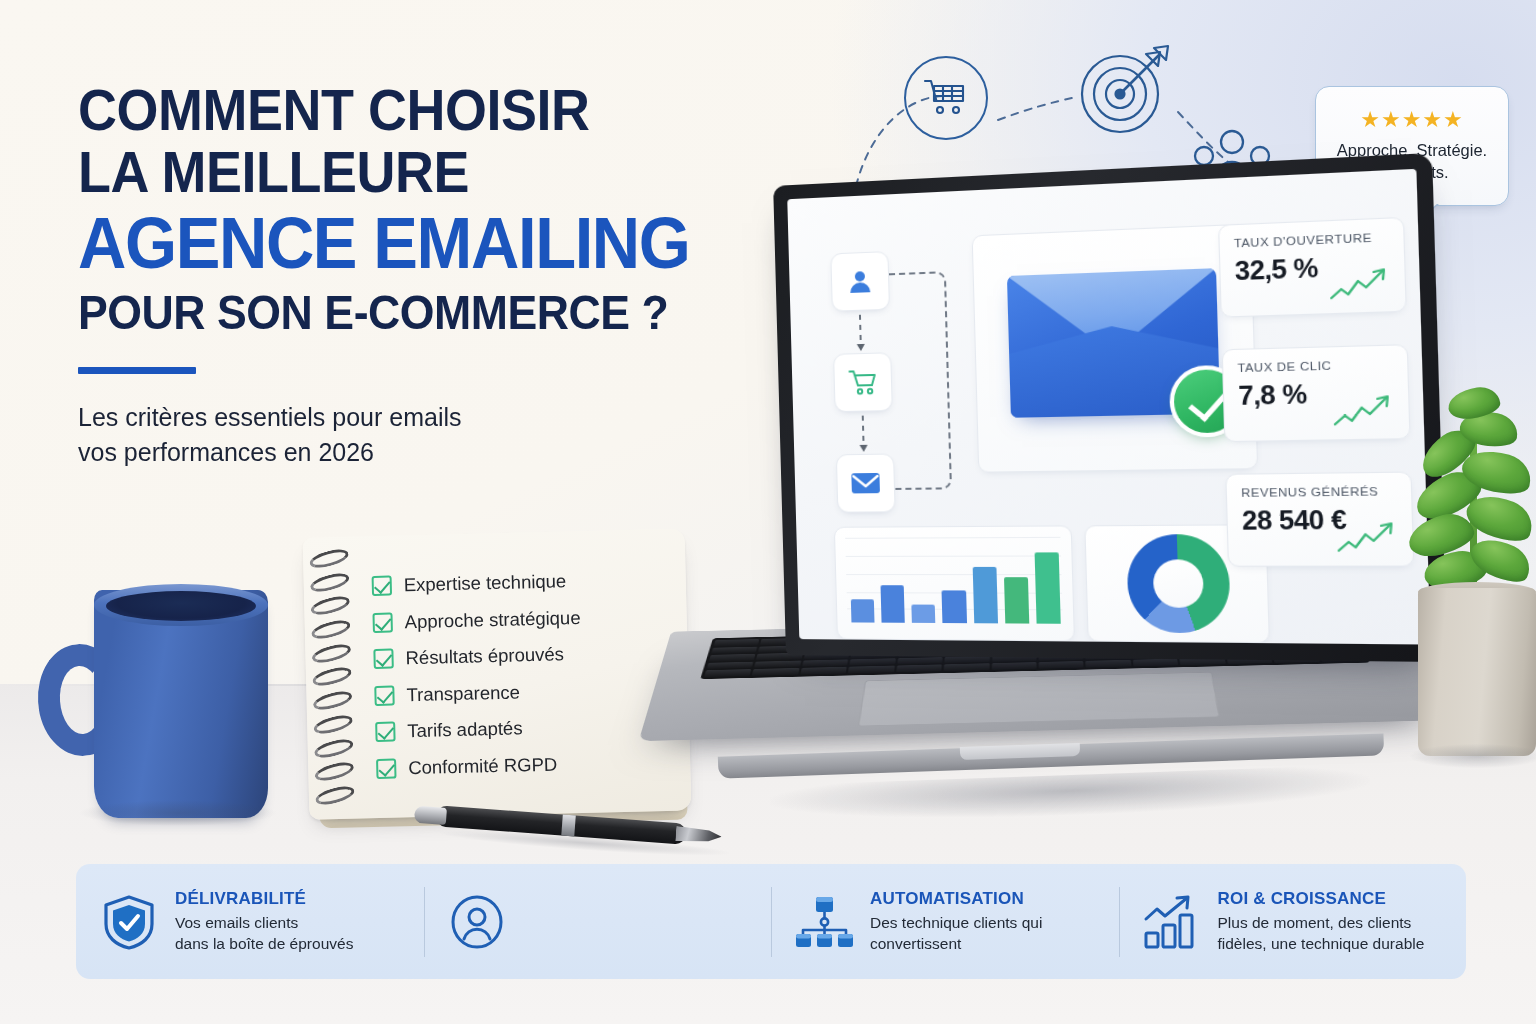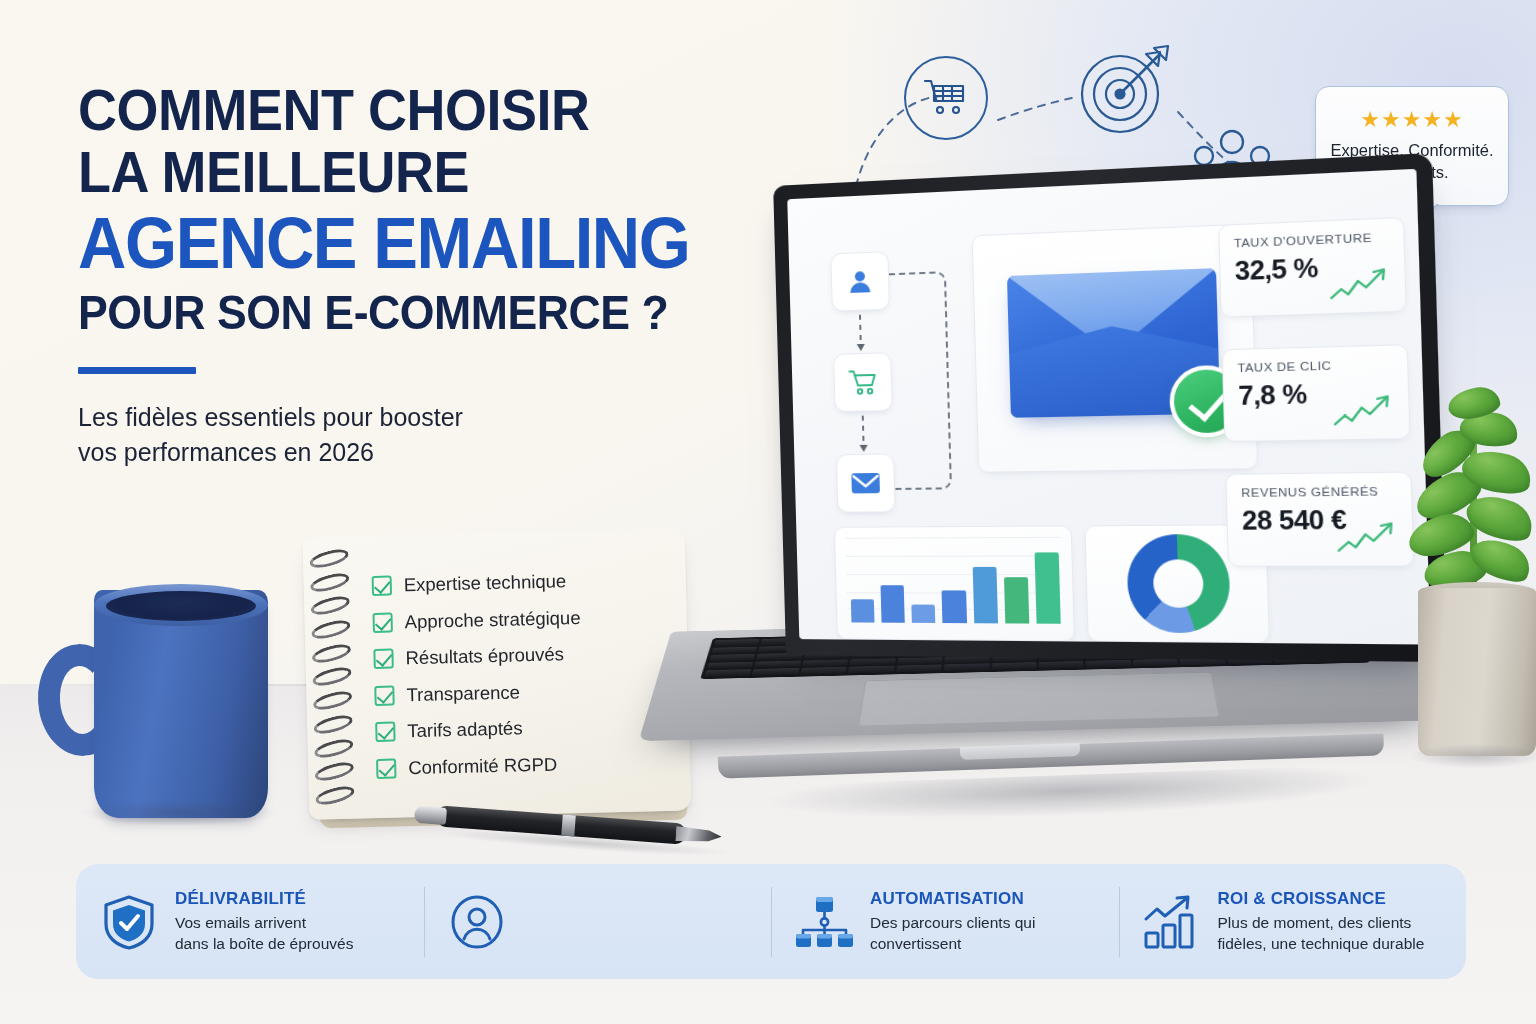--- a/index.html
+++ b/index.html
@@ -401,21 +401,21 @@
   }
   .plant-shadow {
     position: absolute; left: 6px; top: 364px; width: 134px; height: 24px;
     background: radial-gradient(ellipse at 50% 50%, rgba(70,75,88,.26) 0%, rgba(70,75,88,0) 72%);
   }
 
   
   .featurebar {
     position: absolute; left: 76px; top: 864px; width: 1390px; height: 115px;
     background: linear-gradient(180deg, #dde8f7 0%, #d7e4f5 100%);
-    border-radius: 22px;
+    border-radius: 14px;
     display: flex; align-items: center;
   }
   .feature {
     flex: 1; display: flex; align-items: center; gap: 17px;
     padding: 0 16px 0 24px; position: relative; height: 78px;
   }
   .feature + .feature::before {
     content: ""; position: absolute; left: 0; top: 4px; bottom: 4px;
     width: 1px; background: #b9c9de;
   }
@@ -436,21 +436,21 @@
       <div class="desk-edge"></div>
     </div>
 
   <div class="headline">
     <div class="h-line l1">COMMENT CHOISIR</div>
     <div class="h-line l2">LA MEILLEURE</div>
     <div class="h-line accent">AGENCE EMAILING</div>
     <div class="h-line l4">POUR SON E-COMMERCE ?</div>
     <div class="rule"></div>
     <div class="subtitle">
-      <div>Les fidèles essentiels pour booster</div>
+      <div>Les critères essentiels pour emails</div>
       <div>vos performances en 2026</div>
     </div>
   </div>
 
   <div class="mug">
     <div class="mug-handle"></div>
     <div class="mug-body"></div>
     <div class="mug-rim"></div>
     <div class="mug-inner"></div>
     <div class="mug-shadow"></div>
@@ -546,21 +546,21 @@
         <circle cx="74" cy="30" r="9"></circle>
         <path d="M88 60 a14 14 0 0 0 -24 -10"></path>
         <path d="M10 56 h72" stroke-width="2.6"></path>
         <path d="M8 56 v10 M84 56 v10"></path>
       </svg>
     </div>
   </div>
 
   <div class="bubble">
     <div class="stars">★★★★★</div>
-    <div class="bubble-text">Expertise. Conformité.</div>
+    <div class="bubble-text">Approche. Stratégie.</div>
     <div class="bubble-text">Résultats.</div>
   </div>
 
   <div class="laptop">
 
     <div class="base">
       <div class="keys">
         <div class="krow">
             <i></i>
             <i></i>
@@ -767,21 +767,21 @@
     <div class="feature">
       <span class="f-icon">
         <svg width="54" height="56" viewBox="0 0 54 56">
           <path d="M27 3 L50 11 v19 c0 13 -10 21 -23 24 C14 51 4 43 4 30 V11 Z" fill="none" stroke="#1f5fb4" stroke-width="3.2" stroke-linejoin="round"></path>
           <path d="M27 11 L43 16.5 v13.5 c0 9.5 -7.5 15.5 -16 17.5 C18.5 45.5 11 39.5 11 30 V16.5 Z" fill="#1f6fc4"></path>
           <path d="M19 29 L25 35 L36 22" fill="none" stroke="#fff" stroke-width="4" stroke-linecap="round" stroke-linejoin="round"></path>
         </svg>
       </span>
       <span>
         <span class="f-title" style="display:block">DÉLIVRABILITÉ</span>
-        <span class="f-desc" style="display:block">Vos emails arrivent</span>
+        <span class="f-desc" style="display:block">Vos emails clients</span>
         <span class="f-desc" style="display:block">dans la boîte de éprouvés</span>
       </span>
     </div>
 
     <div class="feature">
       <span class="f-icon">
         <svg width="56" height="56" viewBox="0 0 56 56" fill="none" stroke="#1f5fb4" stroke-width="3" stroke-linecap="round">
           <ellipse cx="28" cy="28" rx="24" ry="25"></ellipse>
           <circle cx="28" cy="23" r="8"></circle>
           <path d="M15 45 a13.5 13.5 0 0 1 26 0"></path>
@@ -800,21 +800,21 @@
           <rect x="1" y="39" width="15" height="13" rx="2.5" fill="#1f6fc4"></rect>
           <rect x="1" y="39" width="15" height="4.5" rx="2.5" fill="#68a8e8"></rect>
           <rect x="22" y="39" width="15" height="13" rx="2.5" fill="#1f6fc4"></rect>
           <rect x="22" y="39" width="15" height="4.5" rx="2.5" fill="#68a8e8"></rect>
           <rect x="43" y="39" width="15" height="13" rx="2.5" fill="#1f6fc4"></rect>
           <rect x="43" y="39" width="15" height="4.5" rx="2.5" fill="#68a8e8"></rect>
         </svg>
       </span>
       <span>
         <span class="f-title" style="display:block">AUTOMATISATION</span>
-        <span class="f-desc" style="display:block">Des parcours clients qui</span>
+        <span class="f-desc" style="display:block">Des technique clients qui</span>
         <span class="f-desc" style="display:block">convertissent</span>
       </span>
     </div>
 
     <div class="feature">
       <span class="f-icon">
         <svg width="58" height="54" viewBox="0 0 58 54" fill="none" stroke="#1f5fb4" stroke-width="3" stroke-linecap="round" stroke-linejoin="round">
           <path d="M3 24 L14 14 L22 21 L44 3"></path>
           <path d="M34 3 L45 2 L44 13"></path>
           <rect x="3" y="38" width="12" height="14" rx="1.6"></rect>

